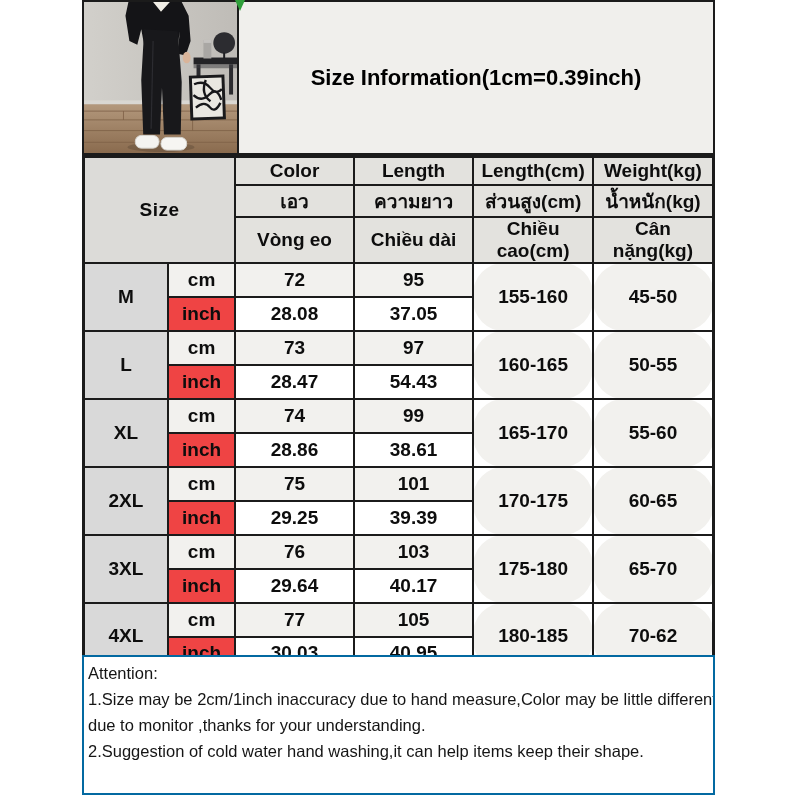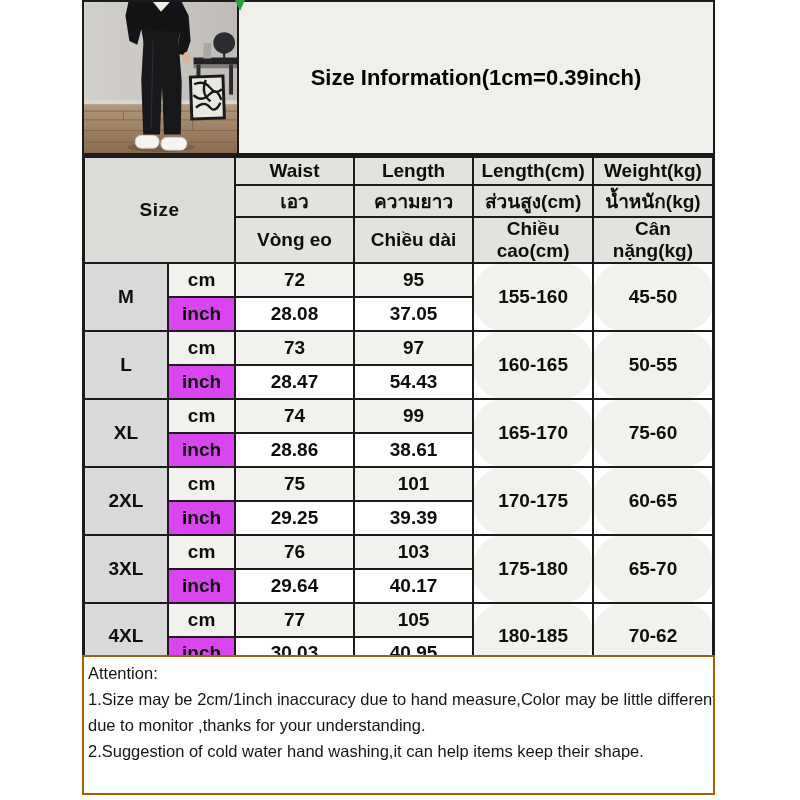--- a/index.html
+++ b/index.html
@@ -39,29 +39,29 @@
     border: 2px solid #1b1b1b; text-align: center; vertical-align: middle;
     padding: 0; overflow: hidden; font-size: 19px; color: #0d0d0d;
   }
   .size-table { border: 3px solid #1b1b1b; }
   .size-table tr.hrow { height: 28px; }
   .size-table tr.brow { height: 34px; }
   .cell-size-big { background: #dcdbd8; font-size: 33px; letter-spacing: 0.5px; }
   .hcell { background: #e3e2de; }
   .lbl   { background: #d9d9d9; font-size: 20px; }
   .u-cm  { background: #f2f1ee; }
-  .u-in  { background: #d946ef; }
+  .u-in  { background: #ef4444; }
   .v-cm  { background: #f2f1ee; }
   .v-in  { background: #ffffff; }
   .range { background: #f2f1ee; border-radius: 31px; }
 
   
   .attention {
     position: absolute; left: 82px; top: 655px; width: 633px; height: 140px;
-    border: 2px solid #a16207; background: #fff;
+    border: 2px solid #0369a1; background: #fff;
     padding: 3px 4px; overflow: hidden;
     font-size: 16.5px; line-height: 26px; font-weight: 400; color: #151515;
   }
   .attention div { white-space: nowrap; }
 </style>
 </head>
 <body>
 
 <div class="canvas">
 
@@ -139,21 +139,21 @@
       <col style="width:84px">
         <col style="width:67px">
         <col style="width:118px">
       <col style="width:119px">
         <col style="width:119px">
         <col style="width:120px">
     </colgroup>
     <tbody>
         <tr class="hrow">
       <th class="cell-size-big" rowspan="3" colspan="2">Size</th>
-      <th class="hcell">Waist</th>
+      <th class="hcell">Color</th>
       <th class="hcell">Length</th>
       <th class="hcell">Length(cm)</th>
       <th class="hcell">Weight(kg)</th>
     </tr>
     <tr class="hrow">
       <th class="hcell">เอว</th>
       <th class="hcell">ความยาว</th>
       <th class="hcell">ส่วนสูง(cm)</th>
       <th class="hcell">น้ำหนัก(kg)</th>
     </tr>
@@ -191,21 +191,21 @@
       <td class="v-in">28.47</td>
       <td class="v-in">54.43</td>
     </tr>
 
     <tr class="brow">
       <td class="lbl" rowspan="2">XL</td>
       <td class="u-cm">cm</td>
       <td class="v-cm">74</td>
       <td class="v-cm">99</td>
       <td class="range" rowspan="2">165-170</td>
-      <td class="range" rowspan="2">75-60</td>
+      <td class="range" rowspan="2">55-60</td>
     </tr>
     <tr class="brow">
       <td class="u-in">inch</td>
       <td class="v-in">28.86</td>
       <td class="v-in">38.61</td>
     </tr>
 
     <tr class="brow">
       <td class="lbl" rowspan="2">2XL</td>
       <td class="u-cm">cm</td>

